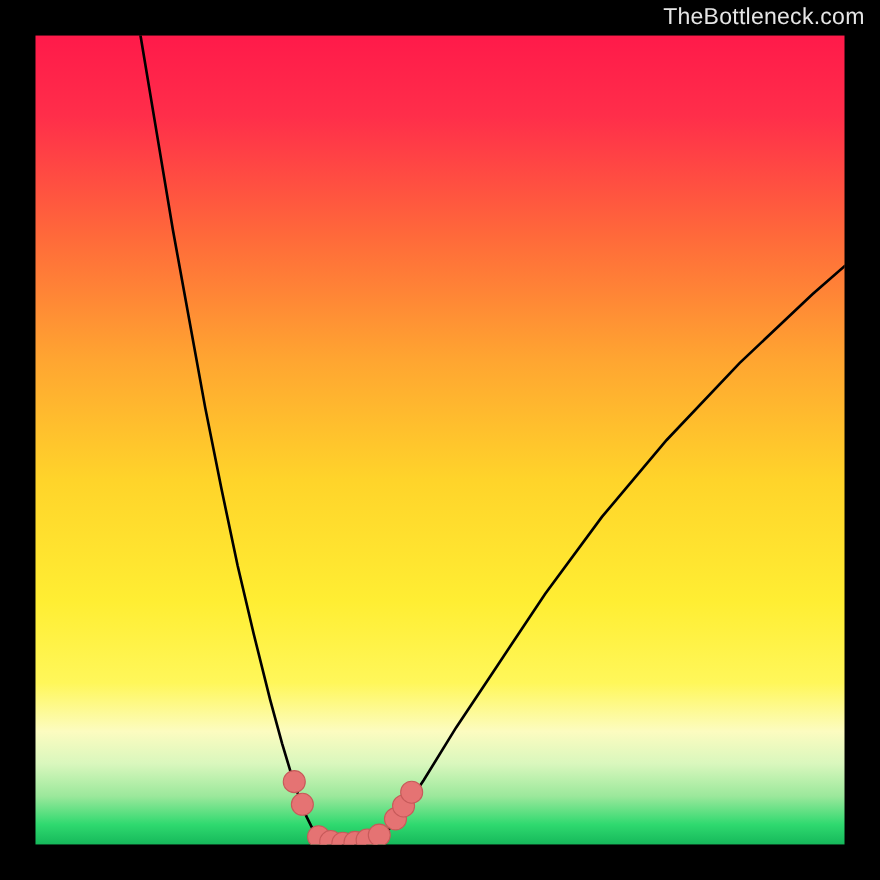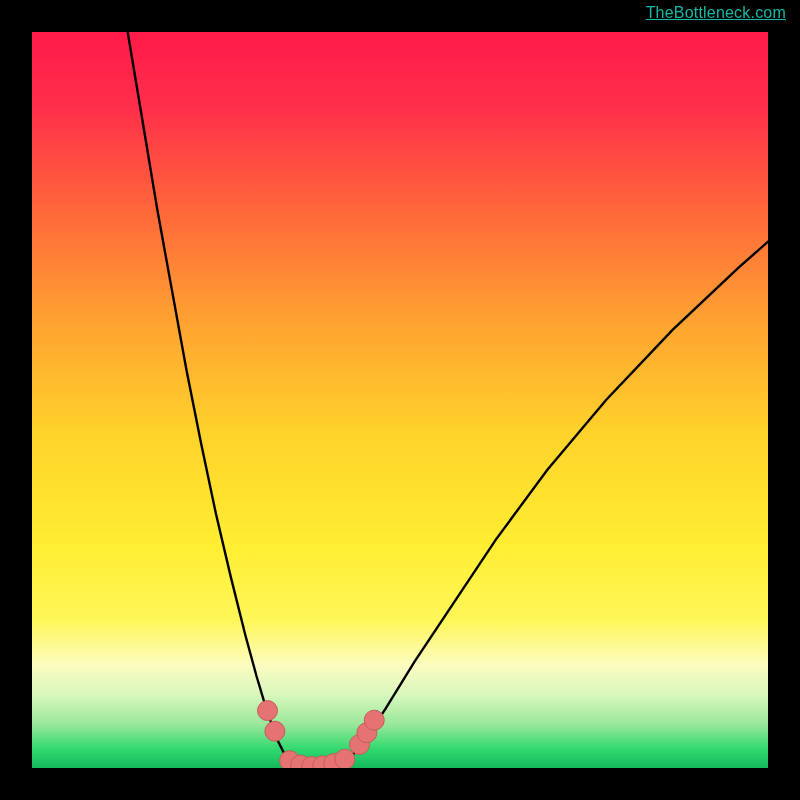--- a/index.html
+++ b/index.html
@@ -24,25 +24,24 @@
     top: 32px;
     left: 32px;
     width: 736px;
     height: 736px;
     overflow: hidden;
   }
   .watermark {
     position: absolute;
     top: 4px;
     right: 14px;
-    color: #14b8a6;
-    font-size: 16px;
+    color: #e5e5e5;
+    font-size: 21px;
     font-weight: 500;
     letter-spacing: 0.2px;
-    text-decoration: underline;
   }
   svg {
     display: block;
   }
 </style>
 </head>
 <body>
 
 <div class="frame">
   <div class="plot-area">

